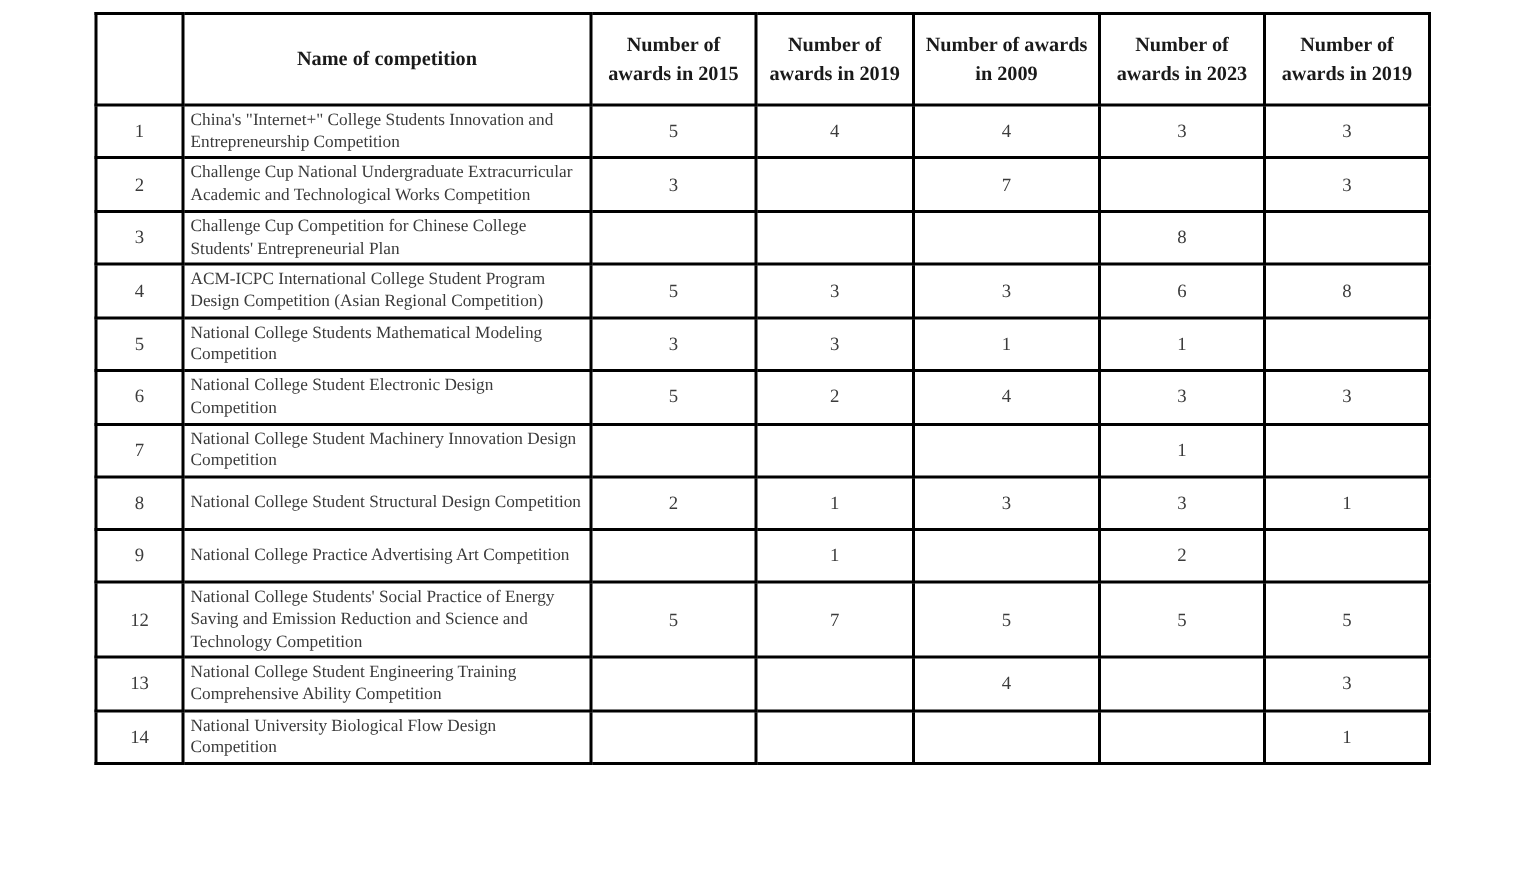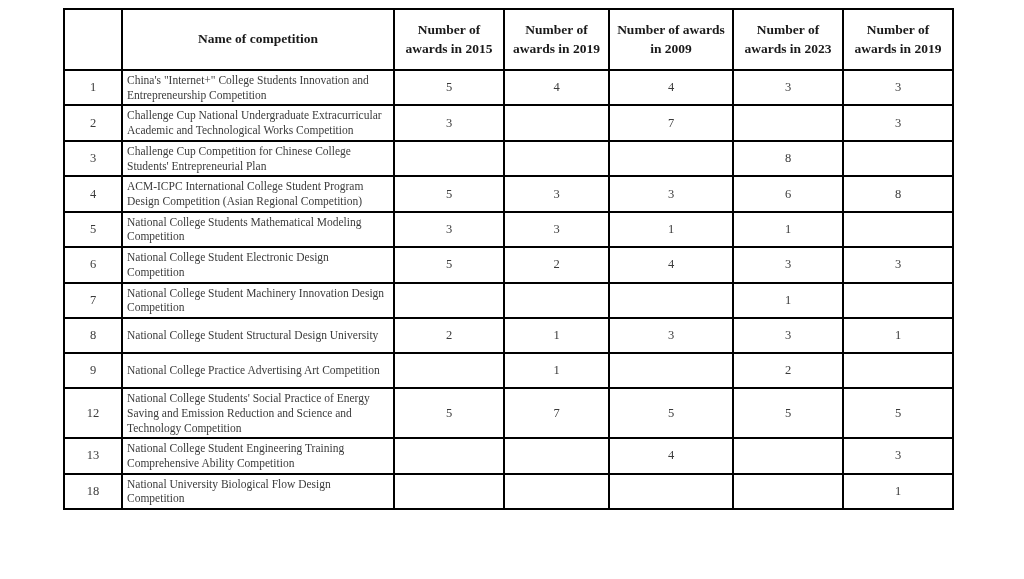--- a/index.html
+++ b/index.html
@@ -158,21 +158,21 @@
     <td class="name">National College Student Machinery Innovation Design Competition</td>
     <td class="num"></td>
     <td class="num"></td>
     <td class="num"></td>
     <td class="num">1</td>
     <td class="num"></td>
   </tr>
 
   <tr>
     <td class="idx">8</td>
-    <td class="name">National College Student Structural Design University</td>
+    <td class="name">National College Student Structural Design Competition</td>
     <td class="num">2</td>
     <td class="num">1</td>
     <td class="num">3</td>
     <td class="num">3</td>
     <td class="num">1</td>
   </tr>
 
   <tr>
     <td class="idx">9</td>
     <td class="name">National College Practice Advertising Art Competition</td>
@@ -199,21 +199,21 @@
     <td class="idx">13</td>
     <td class="name">National College Student Engineering Training Comprehensive Ability Competition</td>
     <td class="num"></td>
     <td class="num"></td>
     <td class="num">4</td>
     <td class="num"></td>
     <td class="num">3</td>
   </tr>
 
   <tr>
-    <td class="idx">18</td>
+    <td class="idx">14</td>
     <td class="name">National University Biological Flow Design Competition</td>
     <td class="num"></td>
     <td class="num"></td>
     <td class="num"></td>
     <td class="num"></td>
     <td class="num">1</td>
   </tr>
 </tbody>
   </table>
 </div>

